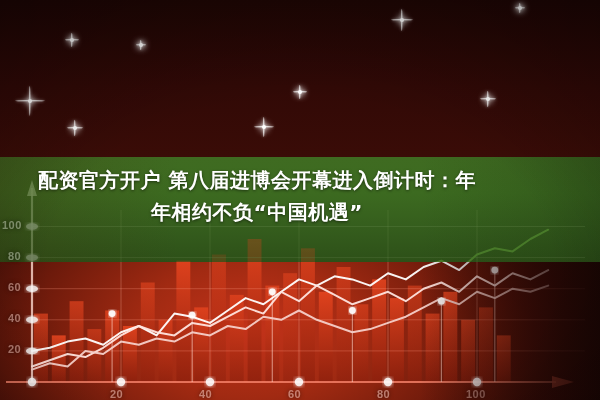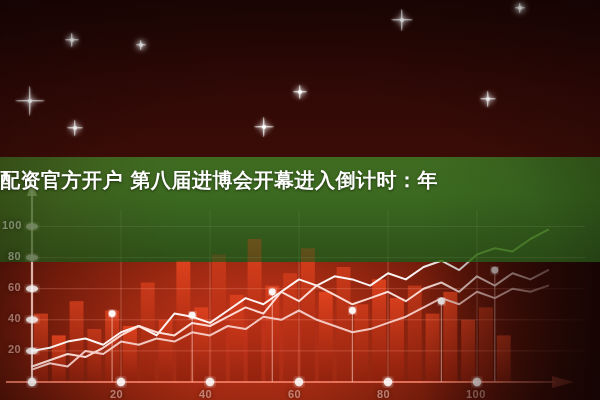--- a/index.html
+++ b/index.html
@@ -43,21 +43,21 @@
   .star em{position:absolute;left:50%;top:50%;width:4px;height:4px;transform:translate(-50%,-50%);
            background:#fff;border-radius:50%;box-shadow:0 0 6px 2px rgba(255,255,255,.85);}
   
   .chart{position:absolute;left:0;top:150px;width:600px;height:250px;}
   .tick-label{
     position:absolute;font-size:11px;font-weight:700;letter-spacing:.5px;
     color:rgba(255,205,195,.55);text-shadow:0 0 4px rgba(0,0,0,.5);
   }
   .tick-label.ygreen{color:rgba(222,232,205,.5);}
   .title-wrap{
-    position:absolute;left:0;top:164px;width:498px;text-align:left;z-index:8;
+    position:absolute;left:8px;top:164px;width:498px;text-align:center;z-index:8;
   }
   .title-line{
     font-size:20px;font-weight:700;color:#ffffff;line-height:32px;
     letter-spacing:.5px;text-shadow:0 1px 3px rgba(0,0,0,.55);
     font-family:"DejaVu Sans","Liberation Sans",sans-serif;
   }
 </style>
 </head>
 <body>
 
@@ -302,15 +302,16 @@
       <div class="tick-label" style="left: 288px; top: 388px;">60</div>
       <div class="tick-label" style="left: 377px; top: 388px;">80</div>
       <div class="tick-label" style="left: 466px; top: 388px;">100</div>
     </div>
 
   <div class="right-dark"></div>
   <div class="vignette"></div>
 
   <div class="title-wrap">
     <div class="title-line">配资官方开户 第八届进博会开幕进入倒计时：年</div>
+    <div class="title-line">年相约不负“中国机遇”</div>
   </div>
 
 </div>
 
 </body></html>

